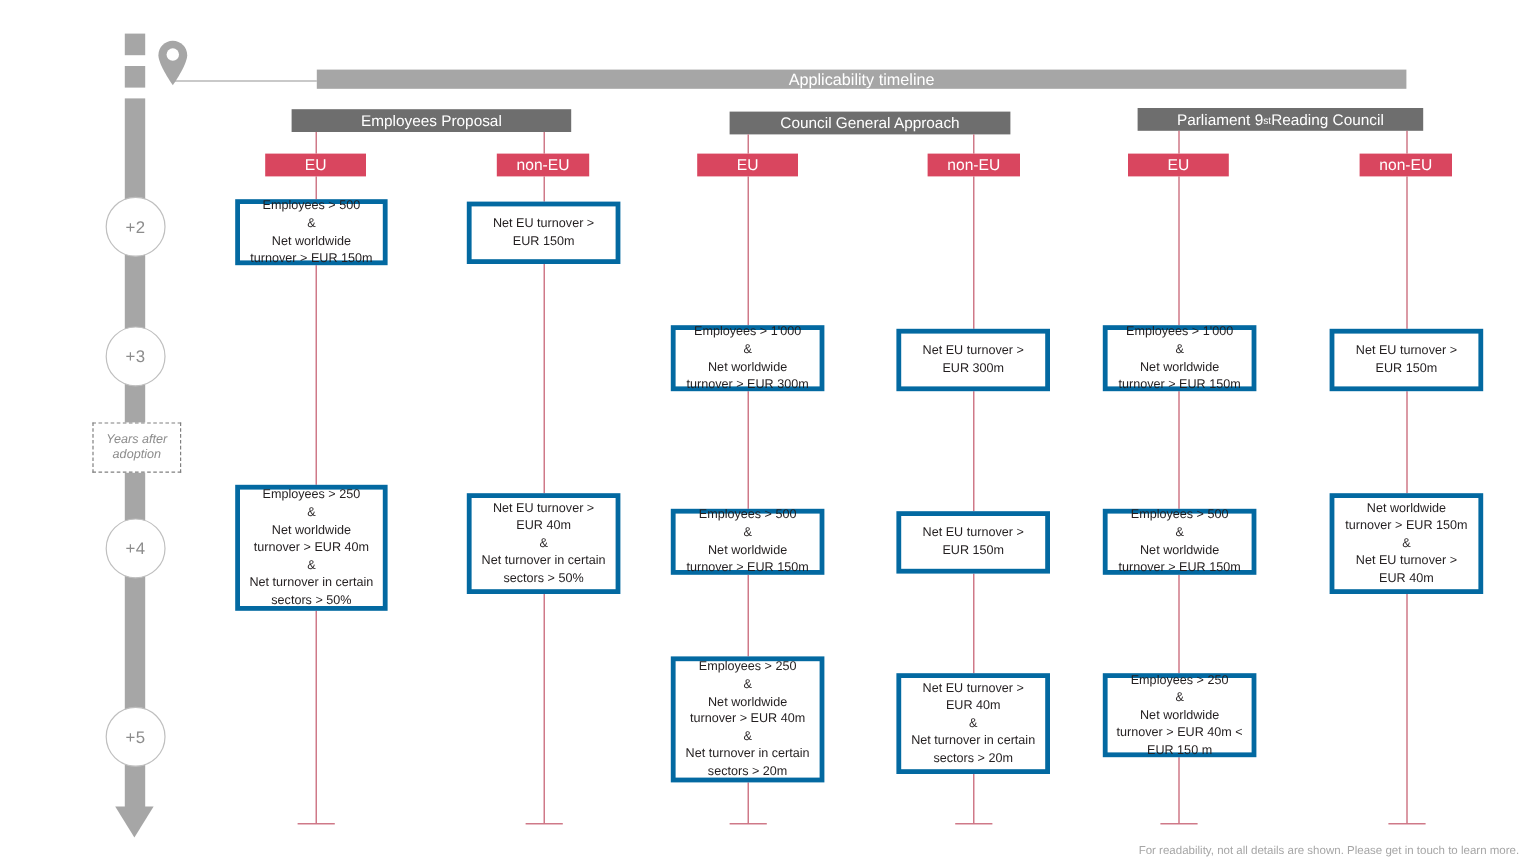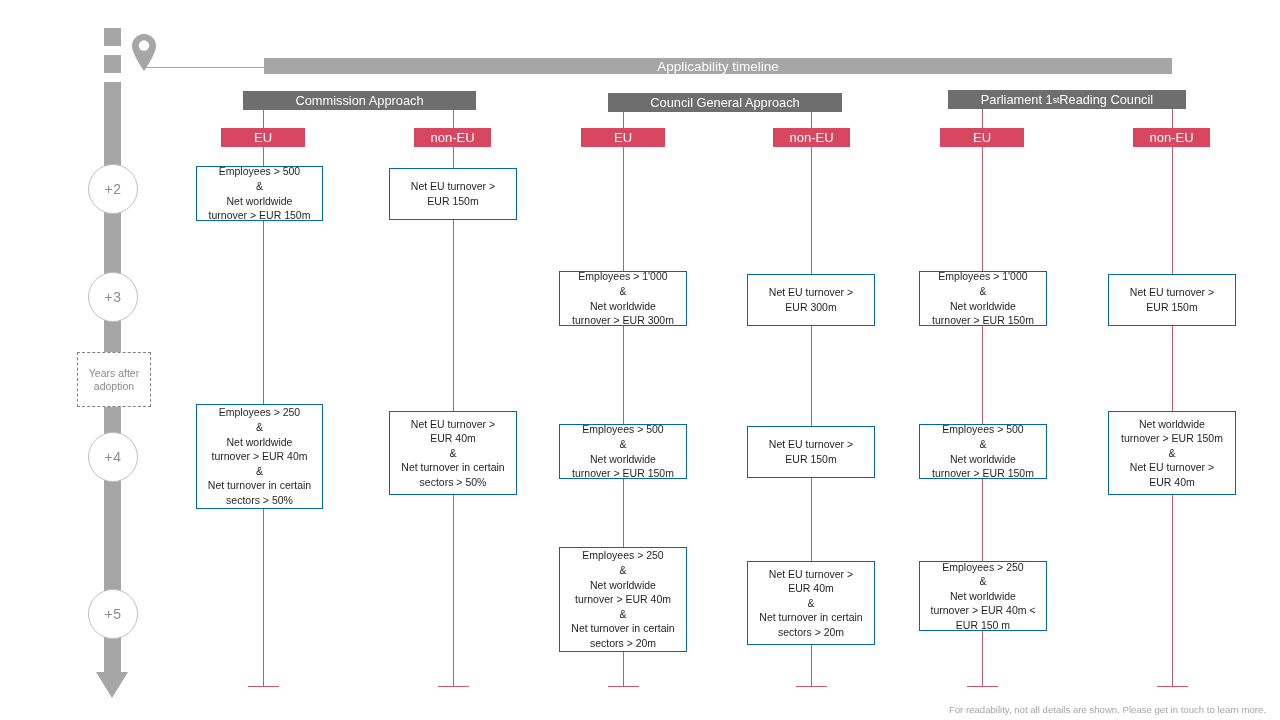--- a/index.html
+++ b/index.html
@@ -66,32 +66,33 @@
     height: 0;
     border-left: 16px solid transparent;
     border-right: 16px solid transparent;
     border-top: 26px solid #a6a6a6;
   }
   .years-label {
     position: absolute;
     left: 77px;
     top: 352px;
     width: 74px;
-    height: 55px;
+    height: 42px;
     border: 1px dashed #808080;
     background: #ffffff;
     box-sizing: border-box;
     color: #8c8c8c;
     font-size: 10.5px;
     line-height: 13px;
     display: flex;
     align-items: center;
     justify-content: center;
     text-align: center;
     padding: 0 3px;
+    font-style: italic;
   }
 
   
   .applicability-bar {
     position: absolute;
     left: 264px;
     top: 58px;
     width: 908px;
     height: 16px;
     background: #a6a6a6;
@@ -147,21 +148,21 @@
   }
   .header-stub {
     position: absolute;
     width: 1px;
     background: #c4596b;
   }
 
   
   .crit-box {
     position: absolute;
-    border: 1px solid #0369a1;
+    border: 4px solid #0369a1;
     background: #ffffff;
     box-sizing: border-box;
     display: flex;
     align-items: center;
     justify-content: center;
     text-align: center;
     font-size: 10.5px;
     line-height: 14.6px;
     color: #231f20;
     padding: 2px 4px;
@@ -203,24 +204,24 @@
       <div class="axis-circle" style="top: 272px;">+3</div>
       <div class="axis-circle" style="top: 432px;">+4</div>
       <div class="axis-circle" style="top: 589px;">+5</div>
     </div>
 
   <div class="years-label">Years after adoption</div>
 
   <div class="applicability-bar">Applicability timeline</div>
 
   <div id="group-headers">
-      <div class="group-header" style="left: 243px; top: 91px; width: 233px;">Commission Approach</div>
+      <div class="group-header" style="left: 243px; top: 91px; width: 233px;">Employees Proposal</div>
       <div class="group-header" style="left: 608px; top: 93px; width: 234px;">Council General Approach</div>
       <div class="group-header" style="left: 948px; top: 90px; width: 238px;">
-        <span>Parliament 1</span>
+        <span>Parliament 9</span>
         <sup>st</sup>
         <span> Reading Council</span>
       </div>
     </div>
 
   <div id="columns">
       <div class="header-stub" style="left: 263px; top: 110px; height: 18px;"></div>
       <div class="scope-tag" style="left: 221px; top: 128px; width: 84px; background: rgb(217, 70, 95);">EU</div>
       <div class="col-line" style="left: 263px; top: 147px; height: 539px;"></div>
       <div class="col-foot" style="left: 248px; top: 686px;"></div>

